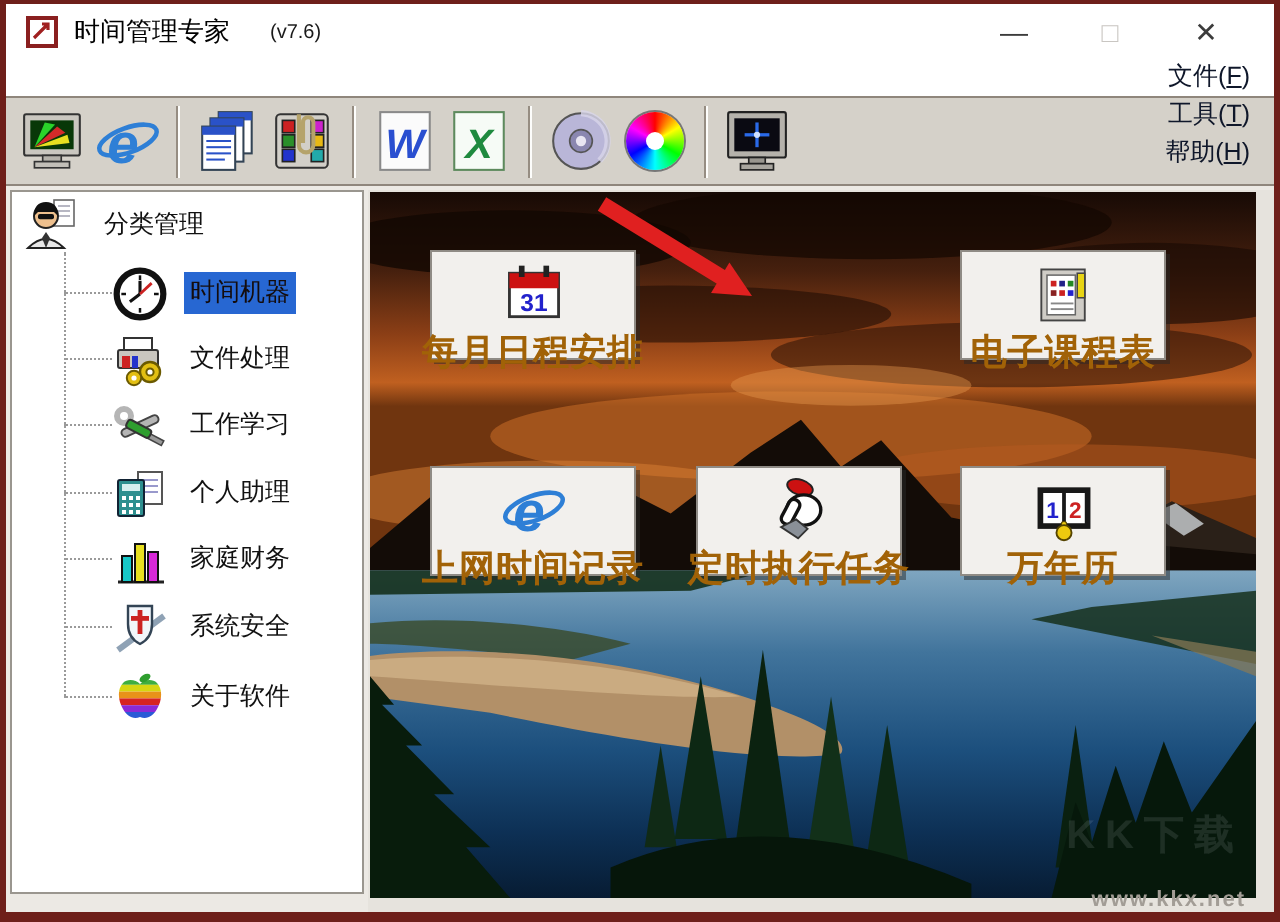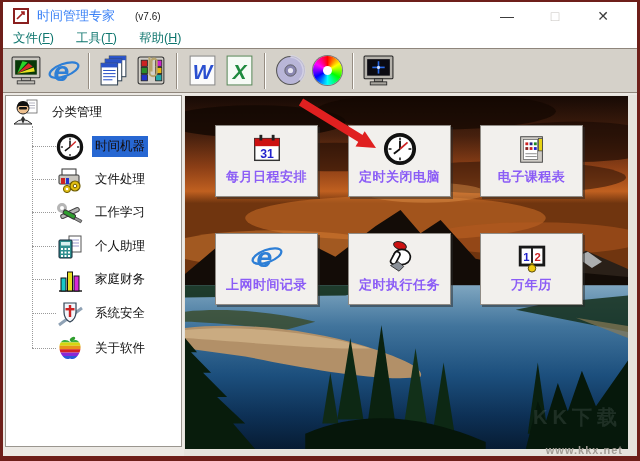--- a/index.html
+++ b/index.html
@@ -3,28 +3,28 @@
 <meta charset="utf-8">
 <style>
   html,body{margin:0;padding:0;width:640px;height:461px;overflow:hidden;
     font-family:"Liberation Sans","DejaVu Sans",sans-serif;}
   .window{position:relative;width:640px;height:461px;box-sizing:border-box;
     border:3px solid #6e1f1a;border-top-width:2px;border-bottom-width:5px;
     background:#ece9e4;}
   
   .titlebar{height:28px;background:#fff;display:flex;align-items:center;}
   .app-icon{width:16px;height:16px;margin:0 8px 0 10px;flex:0 0 auto;}
-  .title{font-size:13px;color:#3b82f6;}
+  .title{font-size:13px;color:#000000;}
   .version{font-size:10px;color:#1a1a1a;margin-left:20px;}
   .tb-spacer{flex:1;}
   .win-btn{width:48px;text-align:center;font-size:14px;color:#3c3c3c;cursor:default;}
   .win-btn.max{color:#c9c6c2;}
   .win-btn.close{margin-right:10px;}
   
-  .menubar{height:18px;background:#fff;display:flex;align-items:flex-start;font-size:12.5px;color:#0f766e;}
+  .menubar{height:18px;background:#fff;display:flex;align-items:flex-end;font-size:12.5px;color:#0f172a;flex-direction:column;}
   .menu-item{padding:0 12px 2px 10px;}
   
   .toolbar{height:45px;background:#d5d1c9;border-top:1px solid #8f867c;border-bottom:1px solid #8f867c;
     box-sizing:border-box;display:flex;align-items:center;padding-left:5px;}
   .tb-icon{width:35px;height:35px;display:flex;align-items:center;justify-content:center;margin:0 1px;}
   .tsep{width:0;height:36px;border-left:1px solid #968d82;border-right:1px solid #fdfdfb;margin:0 6px;}
   .colorwheel{width:29px;height:29px;border-radius:50%;position:relative;
     background:conic-gradient(#f00,#ff0,#0f0,#0ff,#00f,#f0f,#f00);box-shadow:0 0 0 1px #777;}
   .colorwheel::after{content:"";position:absolute;inset:10px;border-radius:50%;background:#fff;}
   
@@ -36,25 +36,25 @@
   .trunk{position:absolute;left:26px;top:30px;height:222px;border-left:1px dotted #9a9a9a;}
   .hconn{position:absolute;left:26px;width:24px;border-top:1px dotted #9a9a9a;}
   .tree-item{position:absolute;left:50px;height:33px;display:flex;align-items:center;}
   .t-icon{width:28px;height:28px;margin-right:8px;flex:0 0 auto;}
   .t-label{padding:2px 3px;white-space:nowrap;}
   .t-label.sel{background:#2767d2;color:#140c0c;}
   
   .main-panel{position:absolute;left:181px;top:2px;right:0;bottom:2px;background:#e6e3dd;}
   .photo{position:absolute;left:1px;top:1px;right:9px;bottom:7px;overflow:hidden;background:#123;}
   .landscape{position:absolute;left:0;top:0;width:100%;height:100%;}
-  .tile{position:absolute;width:103px;height:72px;background:#f2f0ed;border:1px solid #8f8b85;
+  .tile{position:absolute;width:103px;height:55px;background:#f2f0ed;border:1px solid #8f8b85;
     box-shadow:2px 2px 0 rgba(40,40,40,.5);box-sizing:border-box;display:flex;flex-direction:column;
     align-items:center;justify-content:flex-start;padding-top:4px;cursor:default;}
   .tile-icon{height:38px;display:flex;align-items:center;justify-content:center;}
-  .tile-label{font-size:13px;font-weight:600;color:#8b5cf6;letter-spacing:.5px;white-space:nowrap;}
+  .tile-label{font-size:18px;font-weight:600;color:#a16207;letter-spacing:.5px;white-space:nowrap;}
   .arrow-svg{position:absolute;left:98px;top:2px;width:110px;height:56px;pointer-events:none;}
   .overlay-wm{position:absolute;right:6px;bottom:18px;font-size:20px;font-weight:bold;
     letter-spacing:5px;color:rgba(225,235,245,.11);pointer-events:none;}
   .site-watermark{position:absolute;right:14px;bottom:0px;font-size:11px;font-weight:bold;
     color:#a29d96;letter-spacing:1px;z-index:5;margin-left:16px;}
   svg{display:block;}
 </style>
 </head>
 <body>
 
@@ -376,37 +376,20 @@
               <rect x="5" y="7" width="26" height="23" fill="#fff" stroke="#333" stroke-width="1.5"></rect>
               <path d="M5 7 h26 v8 h-26 z" fill="#cc1111"></path>
               <rect x="10" y="3" width="3" height="6" fill="#222"></rect>
                 <rect x="23" y="3" width="3" height="6" fill="#222"></rect>
               <text x="18" y="27" font-size="13" font-weight="bold" fill="#2222cc" text-anchor="middle">31</text>
             </svg>
           </span>
           <span class="tile-label">每月日程安排</span>
         </div>
 
-        <div class="tile" style="left:163px;top:29px">
-          <span class="tile-icon">
-            <svg viewBox="0 0 36 36" width="34" height="34">
-              <circle cx="18" cy="18" r="15" fill="#fff" stroke="#111" stroke-width="4"></circle>
-              <g stroke="#111" stroke-width="1.6">
-                <line x1="18" y1="6" x2="18" y2="9"></line>
-                  <line x1="18" y1="27" x2="18" y2="30"></line>
-                <line x1="6" y1="18" x2="9" y2="18"></line>
-                  <line x1="27" y1="18" x2="30" y2="18"></line>
-              </g>
-              <line x1="18" y1="18" x2="18" y2="9.5" stroke="#111" stroke-width="2"></line>
-              <line x1="18" y1="18" x2="11.5" y2="23" stroke="#111" stroke-width="2"></line>
-              <line x1="18" y1="18" x2="26" y2="11" stroke="#cc2222" stroke-width="1.8"></line>
-            </svg>
-          </span>
-          <span class="tile-label">定时关闭电脑</span>
-        </div>
 
         <div class="tile" style="left:295px;top:29px">
           <span class="tile-icon">
             <svg viewBox="0 0 36 36" width="34" height="34">
               <rect x="6" y="5" width="23" height="27" fill="#cfccc6" stroke="#444"></rect>
               <rect x="25" y="7" width="4" height="13" fill="#e8d414" stroke="#444" stroke-width=".8"></rect>
               <rect x="9" y="8" width="15" height="21" fill="#fff" stroke="#666" stroke-width=".8"></rect>
               <rect x="11" y="11" width="3" height="3" fill="#cc2222"></rect>
                 <rect x="15.5" y="11" width="3" height="3" fill="#222288"></rect>
               <rect x="20" y="11" width="3" height="3" fill="#228822"></rect>

